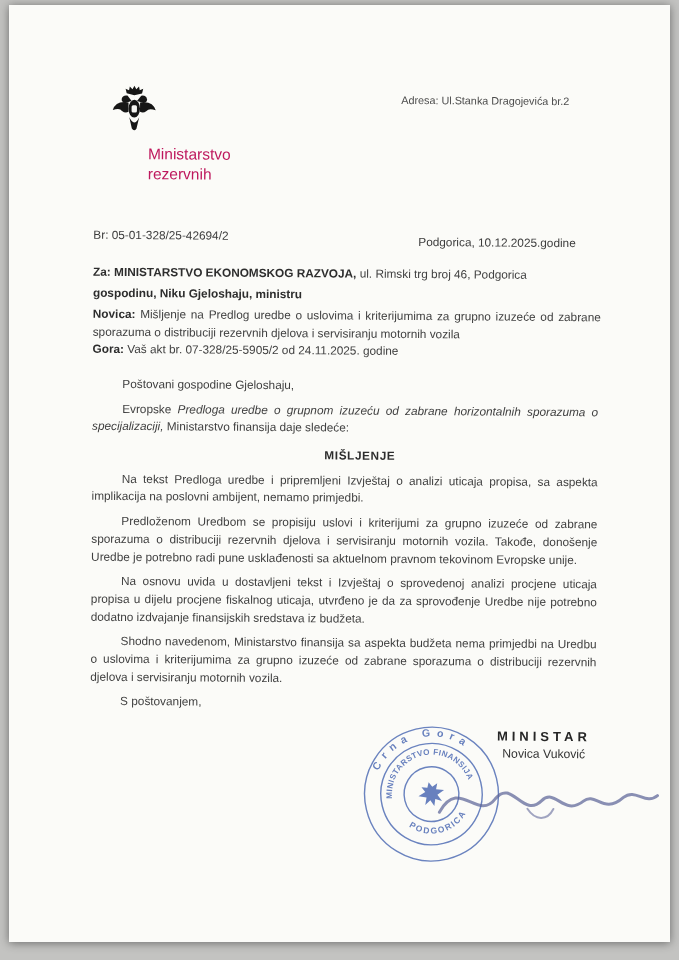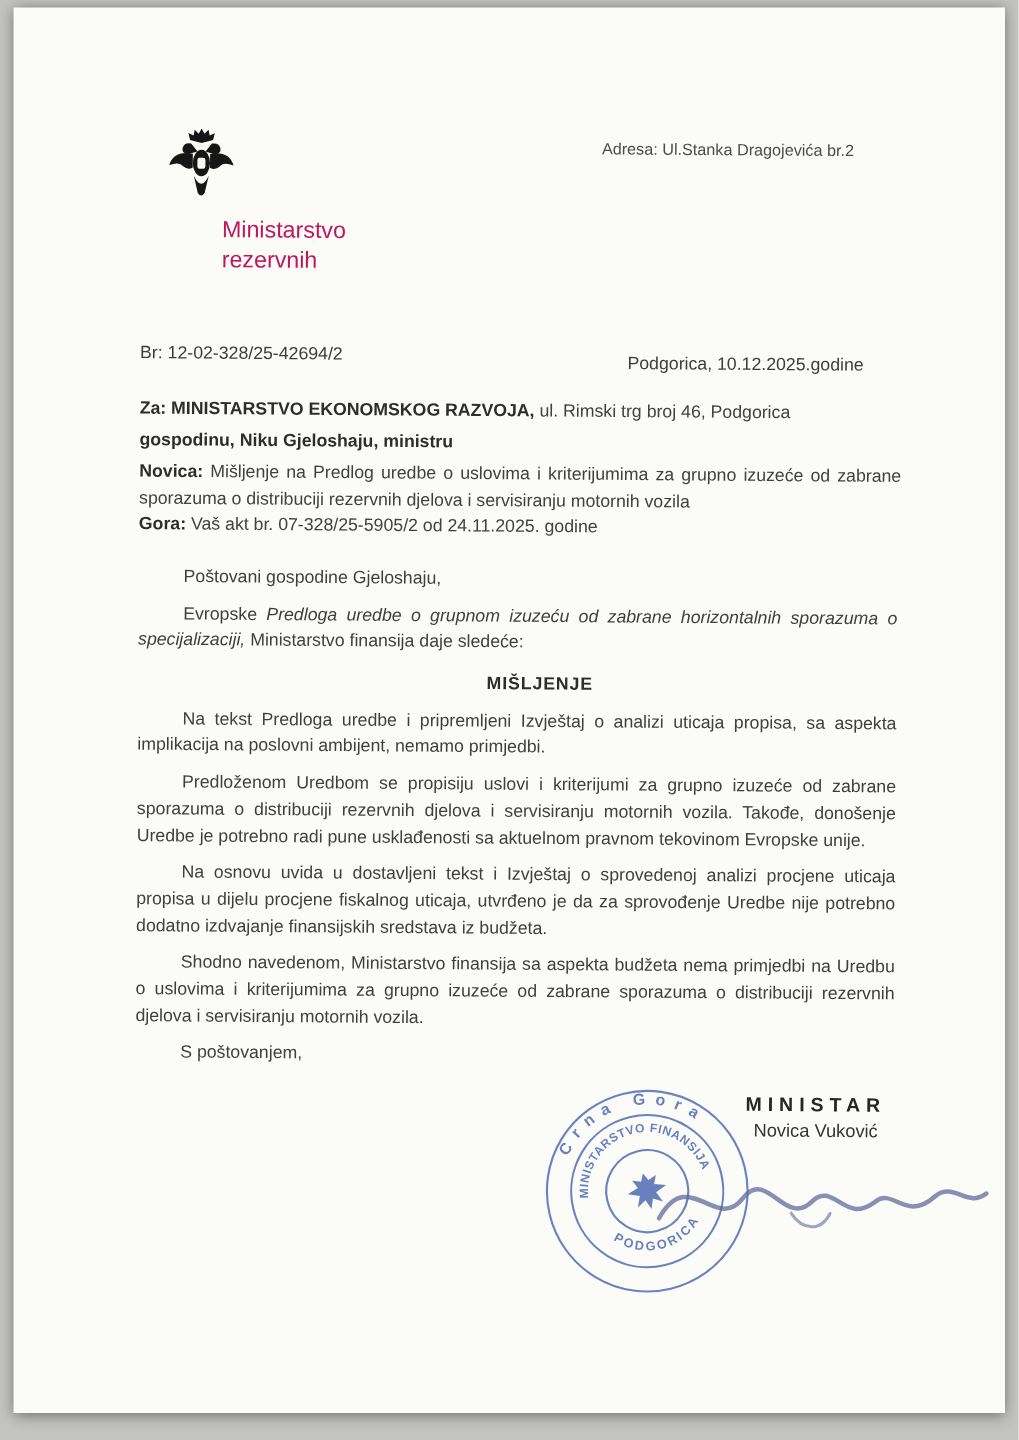--- a/index.html
+++ b/index.html
@@ -49,21 +49,21 @@
     </div>
     <div class="ministry">
       <div>Ministarstvo</div>
       <div>rezervnih</div>
     </div>
     <div class="addr">
       <div>Adresa: Ul.Stanka Dragojevića br.2</div>
     </div>
 
     <div class="refrow">
-      <span>Br: 12-02-328/25-42694/2</span>
+      <span>Br: 05-01-328/25-42694/2</span>
       <span class="date">Podgorica, 10.12.2025.godine</span>
     </div>
 
     <div class="recipient">
       <div><b>Za: MINISTARSTVO EKONOMSKOG RAZVOJA,</b><span> ul. Rimski trg broj 46, Podgorica</span></div>
       <div><b>gospodinu, Niku Gjeloshaju, ministru</b></div>
     </div>
 
     <div class="subject">
       <b>Novica:</b><span> Mišljenje na Predlog uredbe o uslovima i kriterijumima za grupno izuzeće od zabrane sporazuma o distribuciji rezervnih djelova i servisiranju motornih vozila</span>

